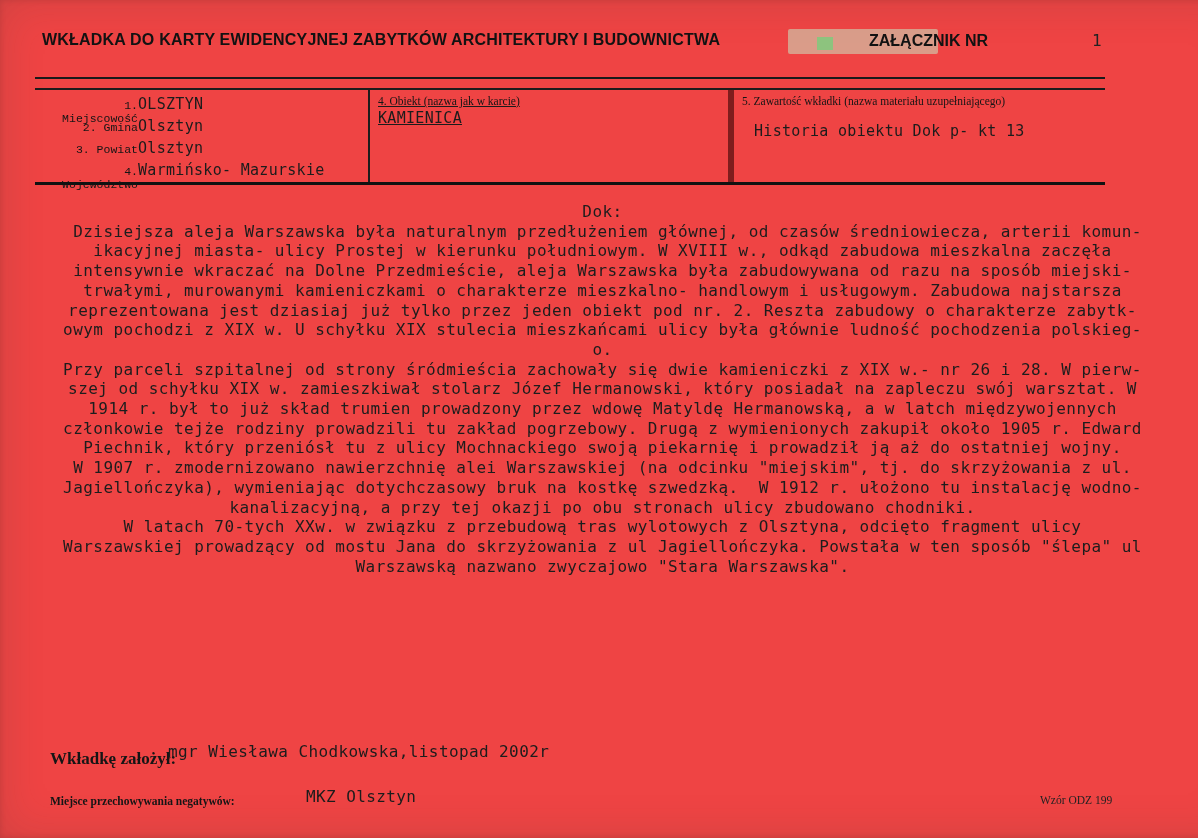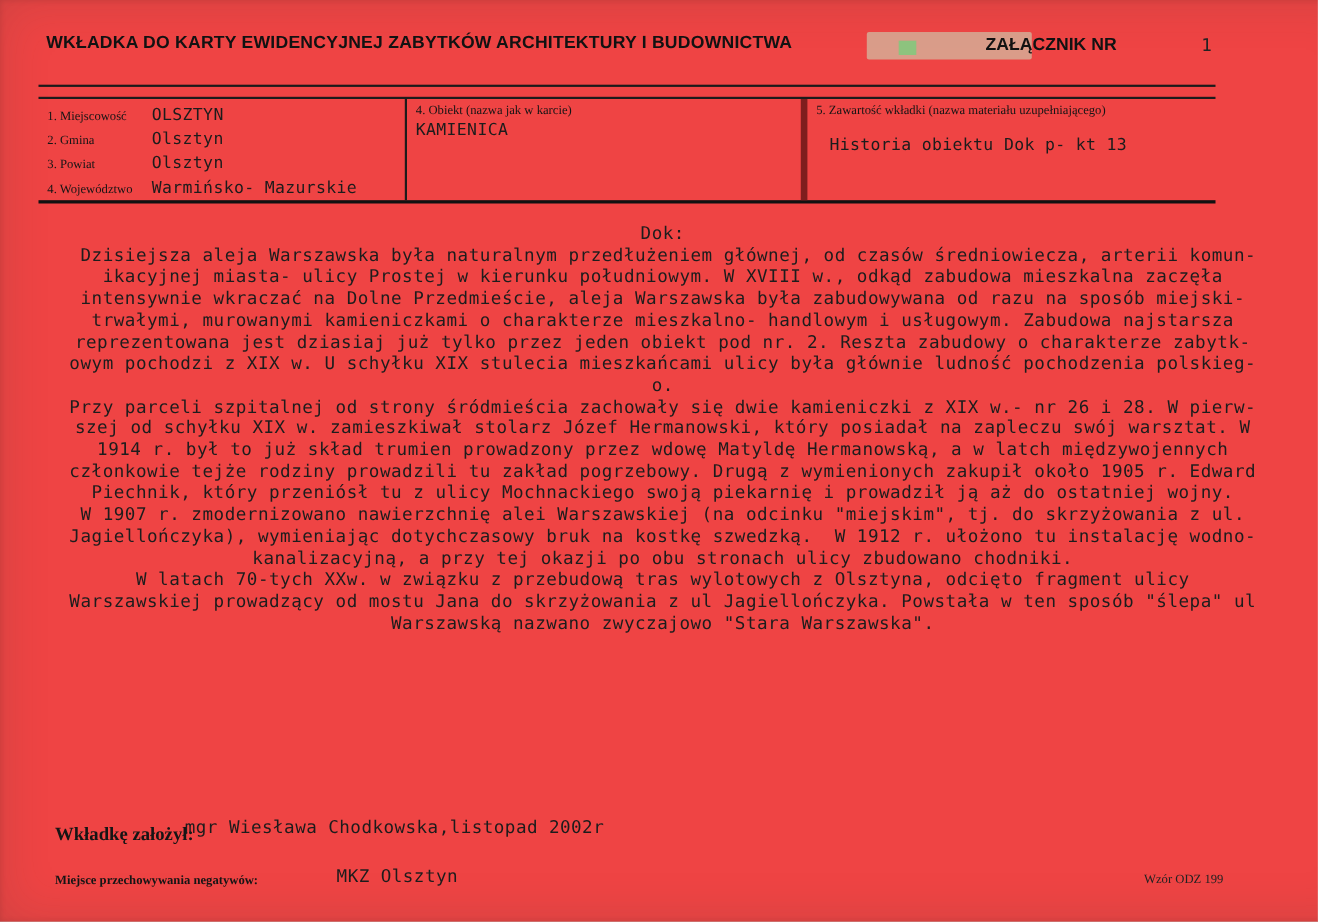--- a/index.html
+++ b/index.html
@@ -15,21 +15,21 @@
     padding-left: 44px;
   }
 
   .header-title {
     position: absolute; left: 42px; top: 31px;
     font-family: "Liberation Sans", sans-serif;
     font-weight: bold; font-size: 16px; letter-spacing: 0.2px;
     color: #121212; white-space: nowrap;
   }
   .attachment-label {
-    position: absolute; left: 896px; top: 32px;
+    position: absolute; left: 869px; top: 32px;
     font-family: "Liberation Sans", sans-serif;
     font-weight: bold; font-size: 16px; color: #121212;
   }
   .attachment-number {
     position: absolute; left: 1092px; top: 31px;
     font-family: "DejaVu Sans Mono", monospace;
     font-size: 16px; color: #222;
   }
   .header-rule {
     position: absolute; left: 35px; top: 77px;
@@ -48,28 +48,28 @@
   .info-table {
     position: absolute; left: 35px; top: 88px;
     width: 1070px; height: 97px;
     border-top: 2px solid #1c1c1c;
     border-bottom: 3px solid #111;
     display: flex;
     box-sizing: border-box;
   }
   .col { box-sizing: border-box; padding: 5px 8px 4px 8px; }
   .col-location { width: 333px; }
-  .col-object   { width: 360px; border-left: 2px solid #1c1c1c; }
+  .col-object   { width: 360px; border-left: 2px solid #1c1c1c; text-decoration: underline; }
   .col-contents { width: 377px; border-left: 6px solid #7f1d1d; }
 
   .loc-row { display: flex; align-items: baseline; height: 22px; }
   .loc-label {
     width: 95px; flex: 0 0 95px;
-    font-family: Liberation Serif, serif;
-    font-size: 11.5px; color: #151515;
+    font-family: Liberation Mono, monospace;
+    font-size: 11.5px; color: #151515; text-align: right;
   }
   .loc-value {
     font-family: "DejaVu Sans Mono", monospace;
     font-size: 15px; letter-spacing: 0.3px; color: #1c1c1c; white-space: nowrap;
   }
   .cell-label {
     font-family: "Liberation Serif", serif;
     font-size: 11.5px; color: #151515;
   }
   .cell-value-block { margin-top: 1px; }

